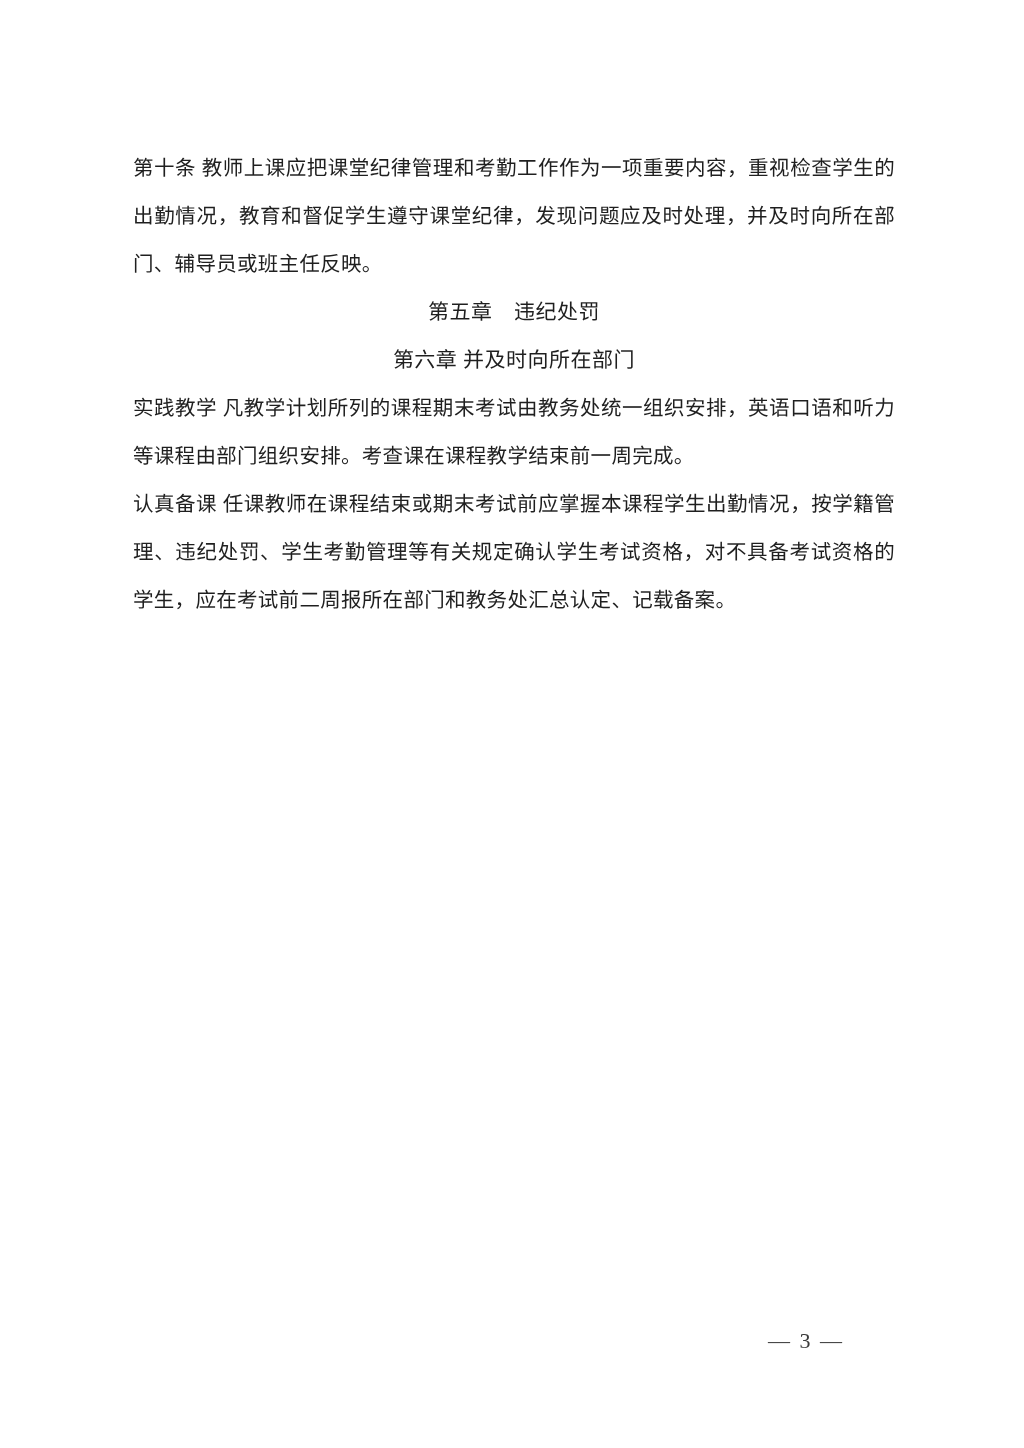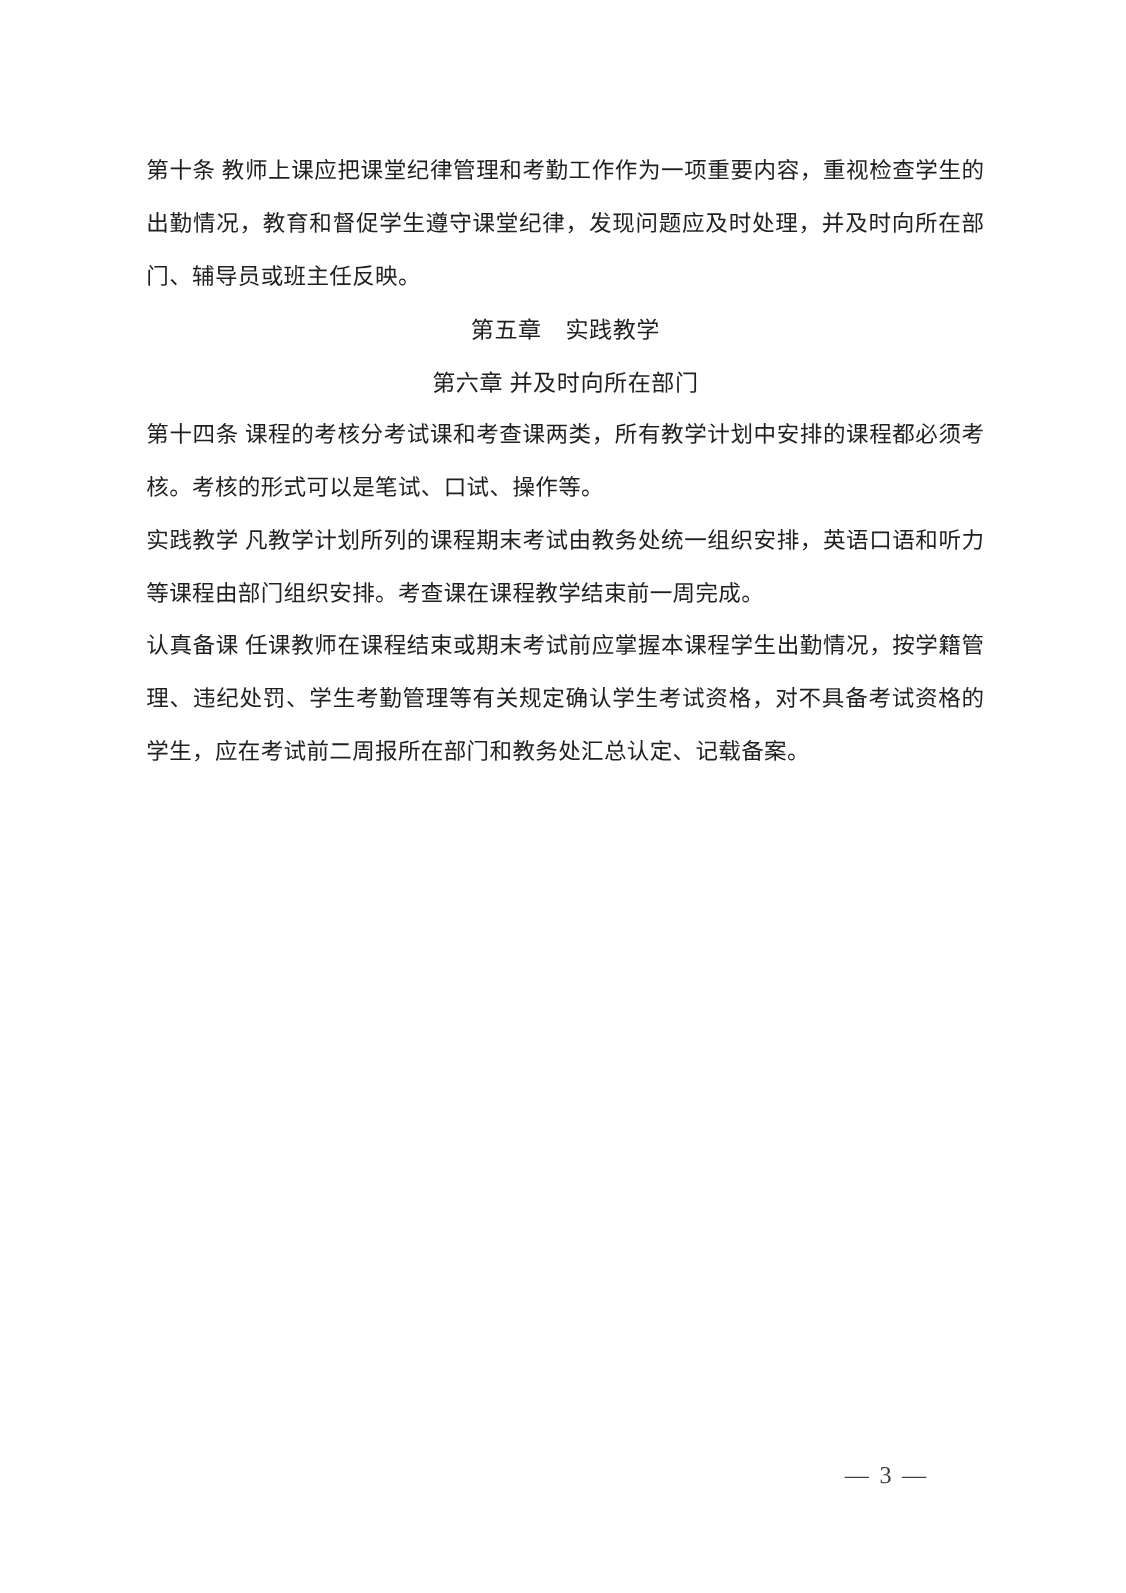--- a/index.html
+++ b/index.html
@@ -10,21 +10,21 @@
   }
   .page {
     position: relative;
     width: 1024px;
     height: 1448px;
     background: #ffffff;
     overflow: hidden;
   }
   .content {
     position: absolute;
-    top: 132px;
+    top: 144px;
     left: 133px;
     width: 762px;
     color: #1f1f1f;
   }
   .para {
     font-size: 20.5px;
     line-height: 48px;
     text-align: justify;
     text-justify: inter-ideograph;
     color: #1f1f1f;
@@ -49,21 +49,20 @@
     color: #3c3c3c;
     letter-spacing: 2px;
   }
 </style>
 </head>
 <body>
 
 <div class="page">
   <div class="content">
     <p class="para">第十条 教师上课应把课堂纪律管理和考勤工作作为一项重要内容，重视检查学生的出勤情况，教育和督促学生遵守课堂纪律，发现问题应及时处理，并及时向所在部门、辅导员或班主任反映。</p>
-    <p class="chapter-heading">第五章　实践教学</p>
+    <p class="chapter-heading">第五章　违纪处罚</p>
     <p class="chapter-heading">第六章 并及时向所在部门</p>
-    <p class="para">第十四条 课程的考核分考试课和考查课两类，所有教学计划中安排的课程都必须考核。考核的形式可以是笔试、口试、操作等。</p>
     <p class="para">实践教学 凡教学计划所列的课程期末考试由教务处统一组织安排，英语口语和听力等课程由部门组织安排。考查课在课程教学结束前一周完成。</p>
     <p class="para">认真备课 任课教师在课程结束或期末考试前应掌握本课程学生出勤情况，按学籍管理、违纪处罚、学生考勤管理等有关规定确认学生考试资格，对不具备考试资格的学生，应在考试前二周报所在部门和教务处汇总认定、记载备案。</p>
   </div>
 
   <div class="page-footer">— 3 —</div>
 </div>
 
 </body></html>

